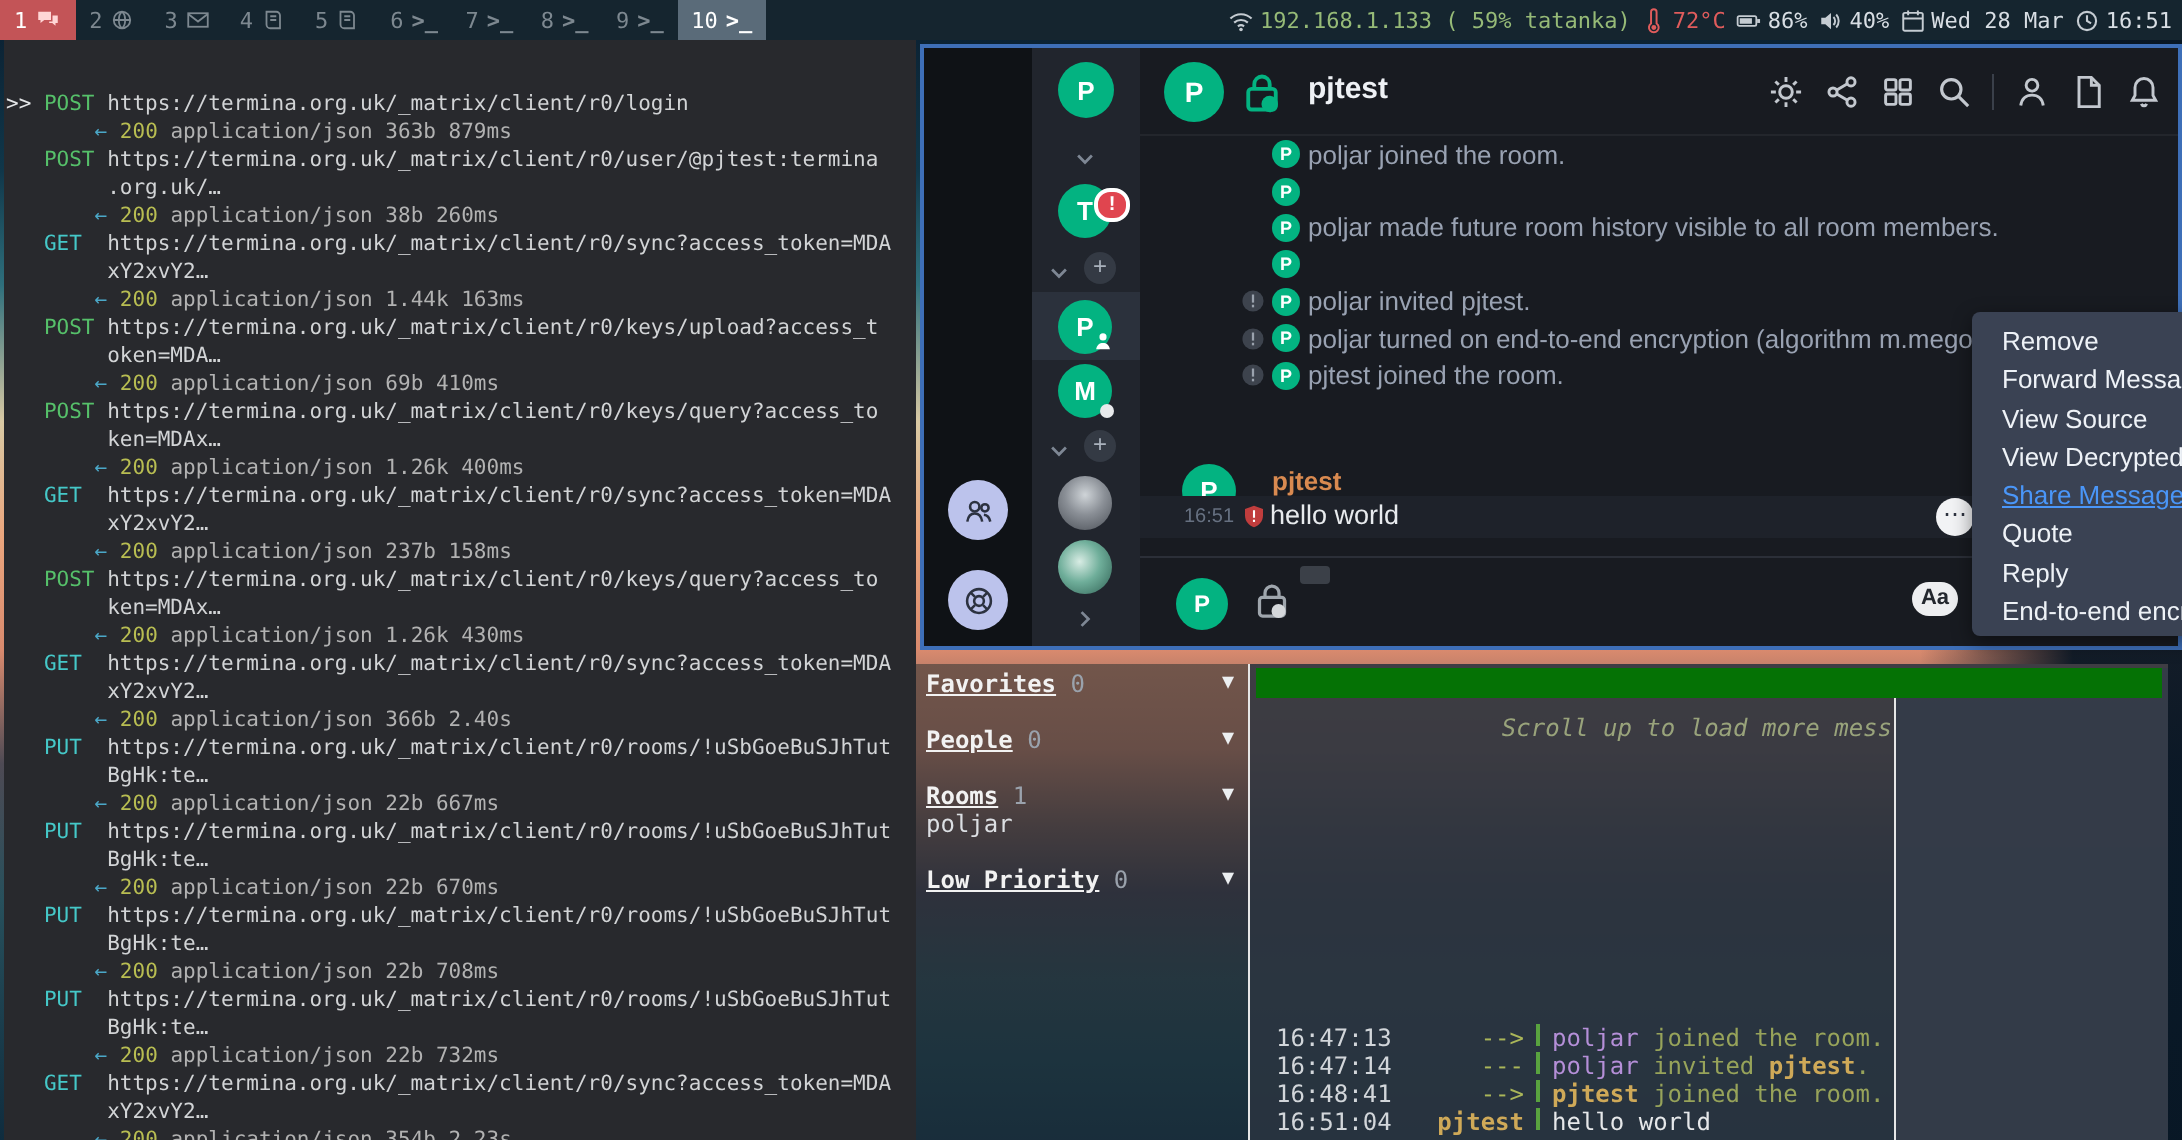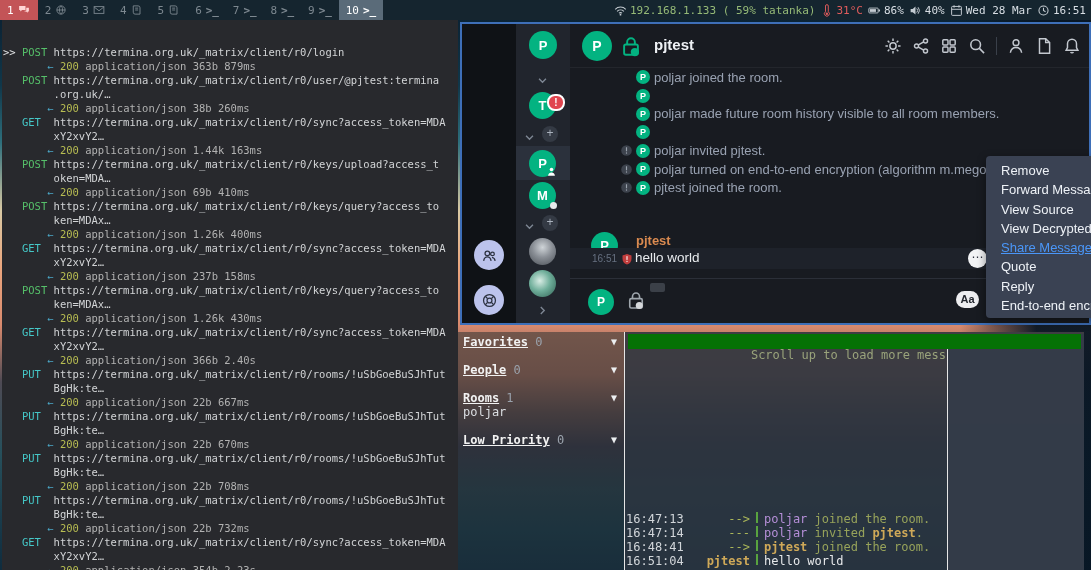--- a/index.html
+++ b/index.html
@@ -116,22 +116,22 @@
     font-family:"DejaVu Sans Mono", monospace; font-size:12px; }
   .buflist { position:absolute; left:0; top:0; width:166px; height:100%; background:rgba(28,34,44,0.5); }
   .bl-line { position:relative; height:14px; line-height:14px; padding-left:5px; white-space:pre; }
   .bl-name { color:#f2f2f2; font-weight:bold; text-decoration:underline; }
   .bl-count { color:#9aa2ac; }
   .bl-arrow { position:absolute; right:7px; top:0; color:#eceff1; font-size:10px; }
   .bl-child { color:#dcdfe3; }
   .chat-bg { position:absolute; left:167px; top:0; right:0; height:100%; background:rgba(42,50,62,0.88); }
   .vsep { position:absolute; top:0; bottom:0; width:1px; background:#e6e6e6; }
   .wc-greenbar { position:absolute; left:170px; top:2px; width:453px; height:15px; background:#057205; }
-  .wc-notice { position:absolute; left:168px; top:16px; width:320px; text-align:right; color:#99a37b; }
-  #wc-messages { position:absolute; left:168px; top:180px; white-space:pre; }
+  .wc-notice { position:absolute; left:168px; top:25px; width:320px; text-align:right; color:#99a37b;font-style:italic; }
+  #wc-messages { position:absolute; left:180px; top:180px; white-space:pre; }
   .wc-row { height:14px; line-height:14px; }
   .wc-time { display:inline-block; width:58px; color:#d2d6da; }
   .wc-prefix { display:inline-block; width:66px; text-align:right; }
   .wc-sep { display:inline-block; width:2px; height:11px; background:#59a33f; margin:0 6px 0 6px; }
   .c-nick1 { color:#b58fd8; }
   .c-nick2 { color:#cfa958; font-weight:bold; }
   .c-action { color:#97a35a; }
   .c-paction { color:#aab659; }
   .c-default { color:#e6e8ea; }
   .nicklist { position:absolute; left:490px; top:2px; right:0; bottom:0; background:rgba(52,60,73,0.92); }
@@ -231,21 +231,21 @@
           </span>
           <span style="color:#96ba77;">192.168.1.133 ( 59% tatanka)</span>
         </span>
         <span class="st-item">
           <span style="display:flex;width:13px;height:13px;color:#e05c5c;">
             <svg viewBox="0 0 16 16" fill="none" stroke="currentColor" stroke-width="1.2">
               <path d="M6.8 2.5a1.7 1.7 0 013.4 0v7a3 3 0 11-3.4 0z"></path>
               <circle cx="8.5" cy="12" r="1.5" fill="currentColor" stroke="none"></circle>
             </svg>
           </span>
-          <span style="color:#e05c5c;">31°C</span>
+          <span style="color:#e05c5c;">72°C</span>
         </span>
         <span class="st-item">
           <span style="display:flex;width:13px;height:13px;color:#c5ccd2;">
             <svg viewBox="0 0 16 16" fill="none" stroke="currentColor" stroke-width="1.1">
               <rect x="1" y="5" width="11.5" height="6" rx="1"></rect>
               <rect x="13" y="6.8" width="1.8" height="2.4" fill="currentColor" stroke="none"></rect>
               <rect x="2.3" y="6.3" width="7.5" height="3.4" fill="currentColor" stroke="none"></rect>
             </svg>
           </span>
           <span style="color:#d8dee4;">86%</span>

